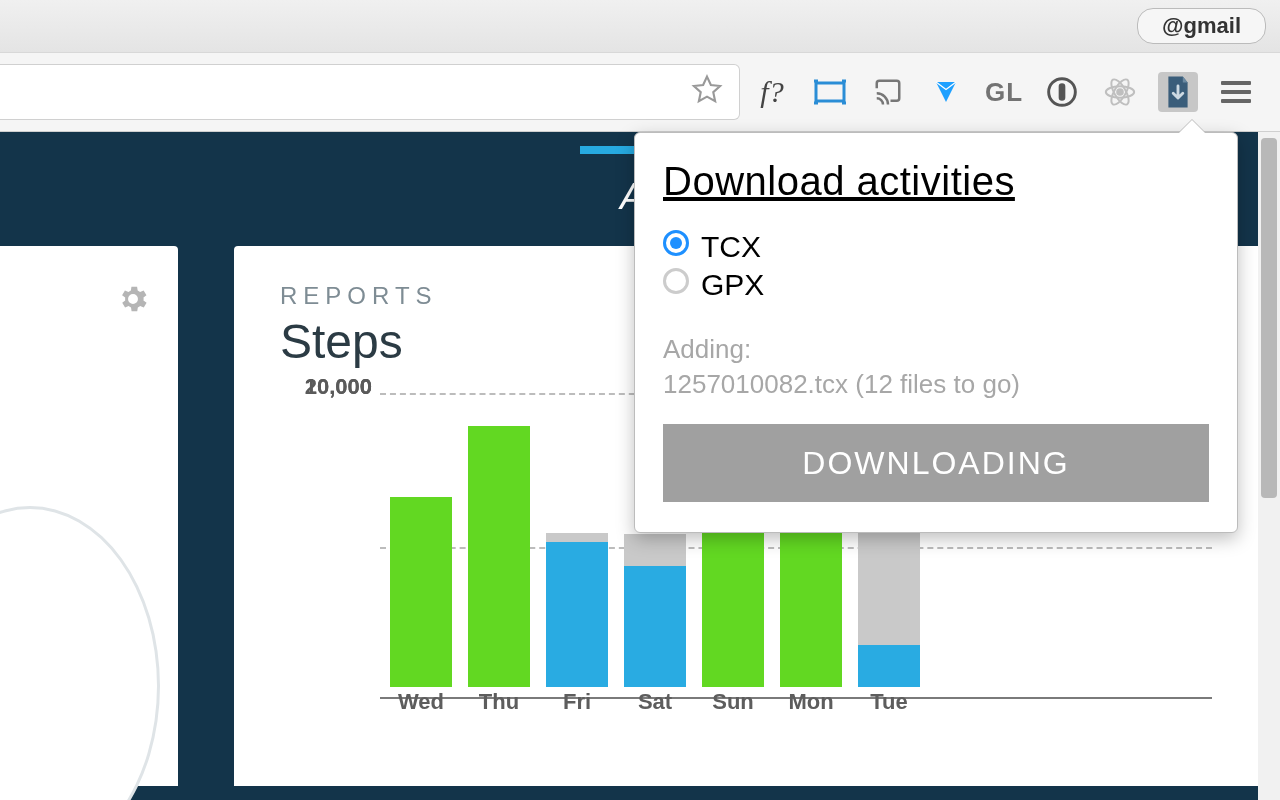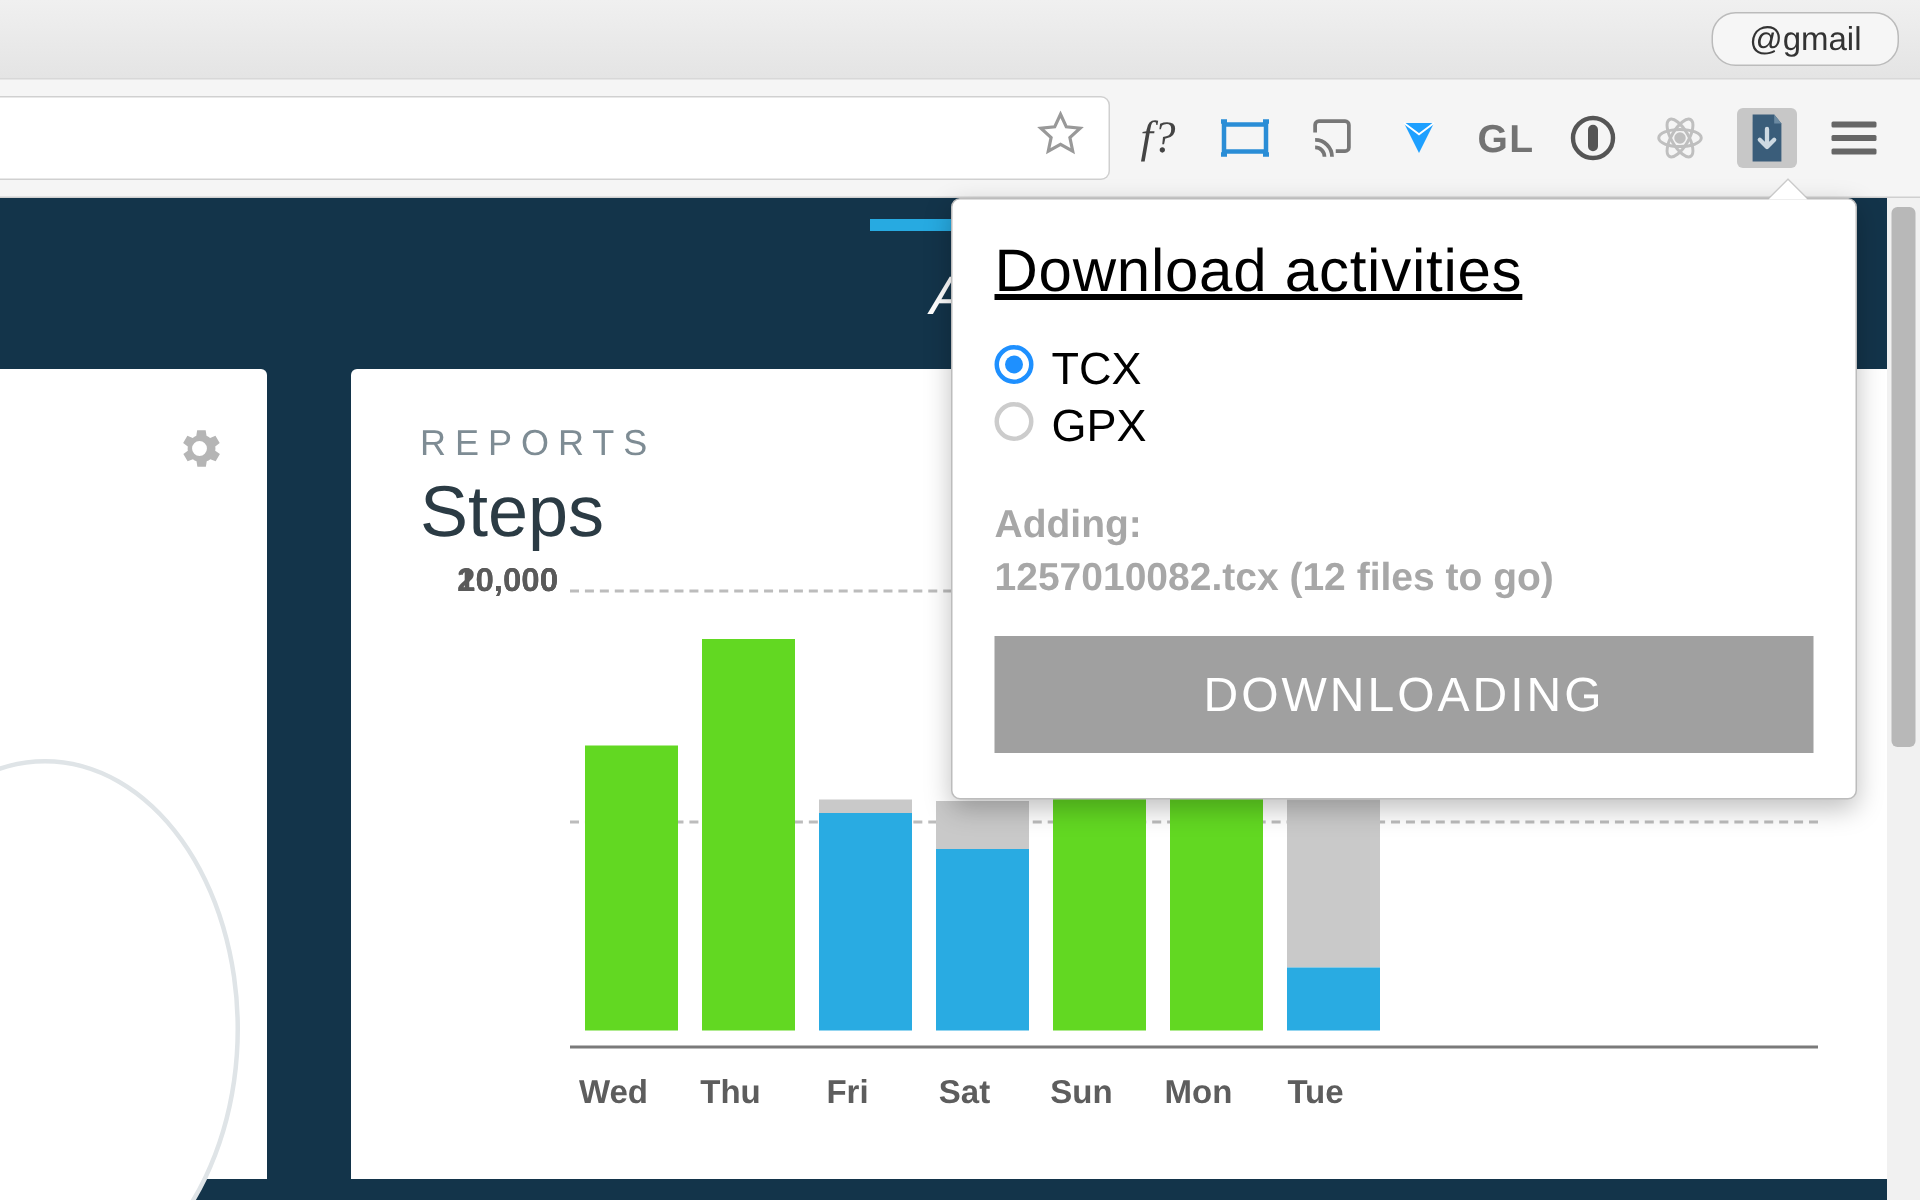--- a/index.html
+++ b/index.html
@@ -3,21 +3,21 @@
 <meta charset="utf-8">
 <style>
 * { box-sizing: border-box; margin: 0; padding: 0; }
 html, body { width: 1280px; height: 800px; overflow: hidden; font-family: -apple-system, "Helvetica Neue", Arial, sans-serif; }
 
 
 .browser-chrome { background: linear-gradient(#f0f0f0, #e4e4e4); height: 52px; position: relative; }
 .gmail-badge {
   position: absolute; right: 14px; top: 8px;
   background: #f6f6f6; border: 1px solid #bbb; border-radius: 16px;
-  padding: 4px 24px; font-size: 22px; color: #333;
+  padding: 4px 24px; font-size: 22px; color: #333; font-weight: bold;
 }
 
 
 .toolbar-row {
   height: 80px; background: #f5f5f5; border-top: 1px solid #d8d8d8; border-bottom: 1px solid #cfcfcf;
   display: flex; align-items: center; position: relative;
 }
 .omnibox {
   flex: 1; height: 56px; background: #fff; border: 1px solid #d0d0d0; border-left: none;
   border-radius: 0 6px 6px 0; margin-right: 12px; position: relative;
@@ -63,21 +63,21 @@
 .gridline { position:absolute; left:100px; right:0; height:2px; }
 .gridline.dashed { border-top:2px dashed #bcbcbc; }
 .gridline.solid { background:#7a7a7a; }
 .bars { position:absolute; left:110px; right:0; bottom:20px; top:0; display:flex; gap:16px; align-items:flex-end; }
 .bar-slot { width:62px; position:relative; height:100%; }
 .bar-stack { position:absolute; bottom:0; left:0; right:0; display:flex; flex-direction:column-reverse; }
 .seg { width:100%; }
 .seg.blue { background:#29abe2; }
 .seg.green { background:#62d822; }
 .seg.gray { background:#c9c9c9; }
-.x-labels { position:absolute; left:98px; right:0; top:302px; display:flex; gap:16px;margin-top:26px; }
+.x-labels { position:absolute; left:110px; right:0; top:302px; display:flex; gap:16px; }
 .x-lab { width:62px; text-align:center; font-size:22px; color:#5d5d5d; }
 
 
 .vscroll { position:absolute; right:0; top:0; bottom:0; width:22px; background:#f1f1f1; }
 .vscroll .thumb { position:absolute; left:3px; right:3px; top:6px; height:360px; background:#b8b8b8; border-radius:4px; }
 
 
 .popup {
   position:absolute; top:132px; right:42px; width:604px; background:#fff;
   border:1px solid #bcbcbc; border-radius:6px; box-shadow:0 6px 18px rgba(0,0,0,.25);
@@ -88,21 +88,21 @@
   border-left:13px solid transparent; border-right:13px solid transparent; border-bottom:13px solid #fff;
   filter: drop-shadow(0 -1px 0 #bcbcbc);
 }
 .popup h1 { font-size:40px; font-weight:400; text-decoration:underline; margin-bottom:26px; letter-spacing:.5px; }
 .popup h1, .popup .fmt-label, .popup .radio-row, .popup .status, .popup .dl-btn { font-family: "Helvetica Neue", Arial, sans-serif; }
 .fmt-label { font-size:30px; margin-bottom:6px; }
 .radio-row { display:flex; gap:12px; font-size:30px; margin:4px 0; cursor:pointer; }
 .radio { width:26px; height:26px; border-radius:50%; border:3px solid #ccc; display:inline-flex; align-items:center; justify-content:center; }
 .radio.checked { border-color:#1e90ff; }
 .radio.checked::after { content:""; width:12px; height:12px; border-radius:50%; background:#1e90ff; }
-.status { color:#a7a7a7; font-size:26px; margin-top:30px; line-height:1.35;font-weight:bold; }
+.status { color:#a7a7a7; font-size:26px; margin-top:30px; line-height:1.35; }
 .dl-btn { margin-top:22px; width:100%; height:78px; background:#a0a0a0; color:#fff; font-size:32px; letter-spacing:2px; display:flex; align-items:center; justify-content:center; border:none; cursor:default; }
 </style>
 </head>
 <body>
 
 <div class="browser-chrome">
   <div class="gmail-badge">@gmail</div>
 </div>
 
 <div class="toolbar-row">

